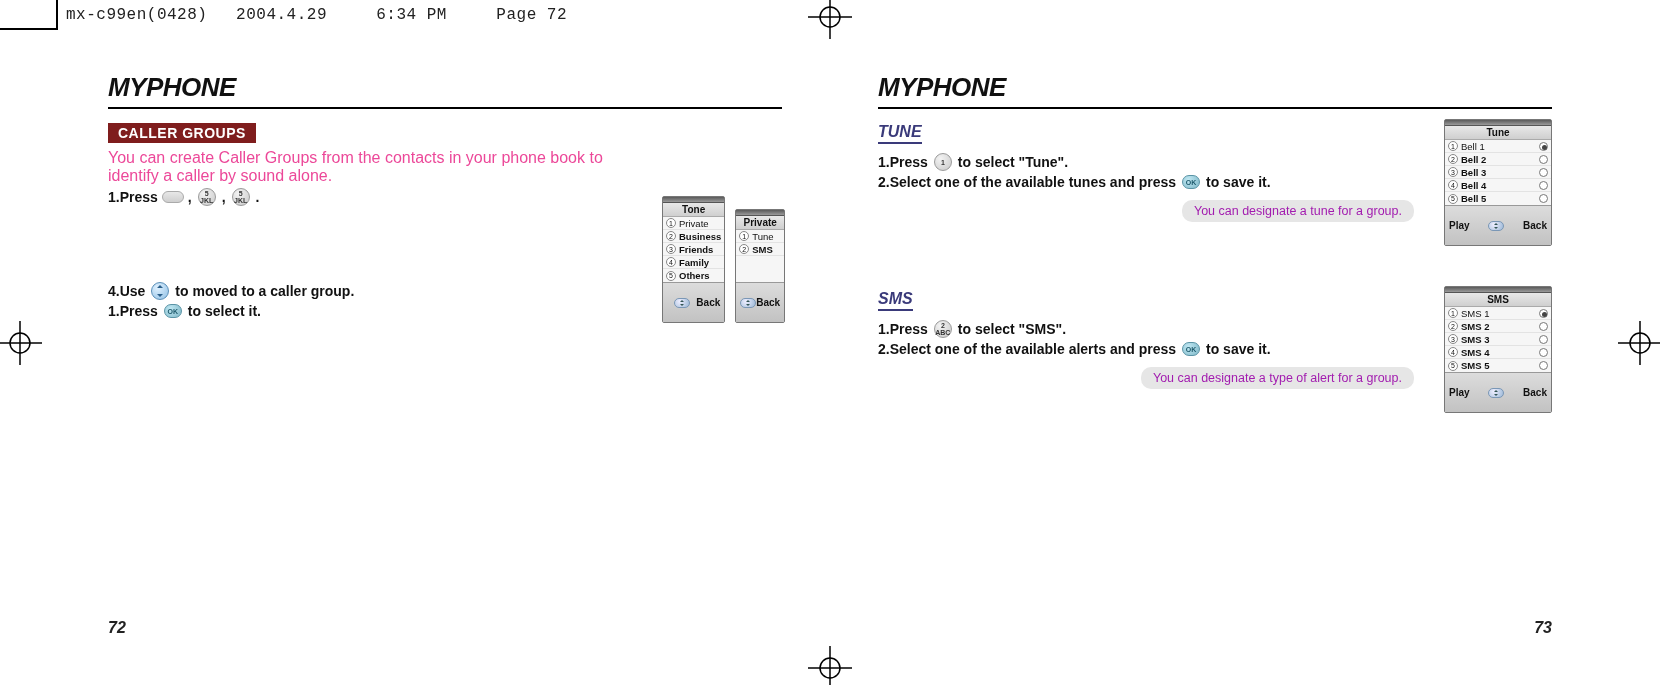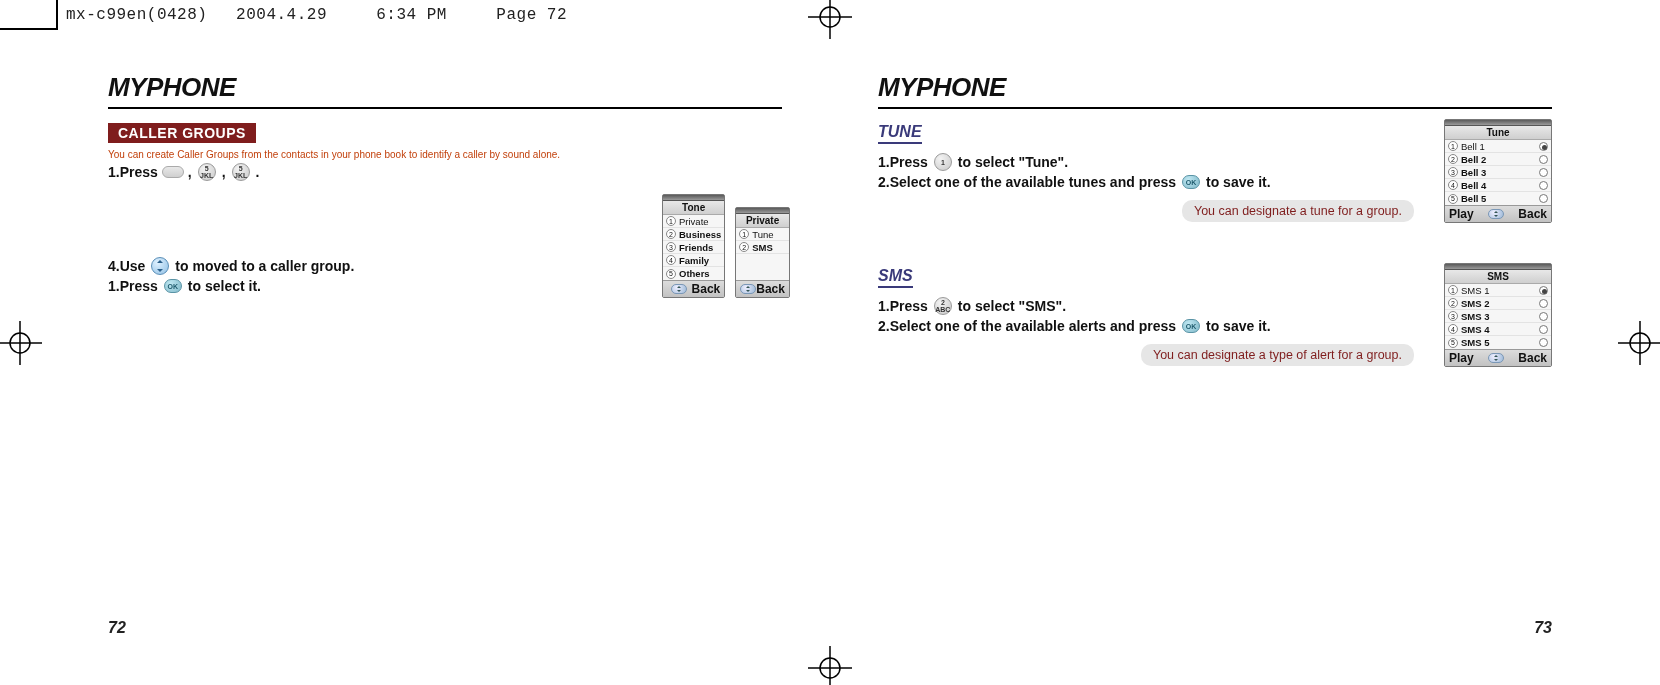--- a/index.html
+++ b/index.html
@@ -35,21 +35,21 @@
   .reg-right { right: -2px; }
 
   
   .pages { position: absolute; top: 30px; bottom: 30px; left: 60px; right: 60px; display: flex; }
   .page { position: relative; flex: 1; padding: 42px 48px 30px 48px; }
   .page-left { border-right: 0; }
   .page-title { font-size: 26px; font-style: italic; font-weight: 900; color: #111; letter-spacing: -0.5px; margin-bottom: 4px; }
   .title-rule { height: 2px; background: #000; margin-bottom: 10px; }
 
   .section-bar { display:inline-block; background:#7f1d1d; color:#fff; font-weight:700; font-size:14px; padding:2px 10px; margin: 4px 0 6px 0; letter-spacing:0.5px; }
-  .body-text { font-size: 10px; color:#c2410c; margin-bottom:4px; }
+  .body-text { font-size: 16px; color:#ec4899; margin-bottom:4px; }
   .step { font-size: 14px; font-weight:700; color:#111; margin: 4px 0; display:flex; align-items:flex-start; gap:4px; flex-wrap:wrap;}
   .icon-slot { display:inline-flex; align-items:center; justify-content:center; width:22px; height:16px; }
   .step .comma { font-weight:700; }
 
   
   .key-pill {
     display:inline-block; width:22px; height:12px; border-radius: 6px;
     background: linear-gradient(#e8e8e8,#cfcfcf);
     border:1px solid #aaa; position:relative;
   }
@@ -105,21 +105,21 @@
   .ps-label.bold { font-weight:700; }
   .ps-radio {
     width:9px;height:9px;border-radius:50%;border:1px solid #777;background:#fff;display:inline-block;
   }
   .ps-radio.sel::after{
     content:""; display:block; width:5px;height:5px;border-radius:50%;background:#444;margin:2px;
   }
   .phone-screen .ps-foot{
     display:flex; justify-content:space-between; align-items:center;
     background:linear-gradient(#dcdcdc,#c2c2c2); border-top:1px solid #999;
-    font-size:12px; font-weight:700; padding:1px 4px;
+    font-size:10px; font-weight:700; padding:14px 4px;
   }
   .ps-foot .mid {
     width:16px;height:10px;border-radius:5px;background:radial-gradient(circle at 35% 30%,#eef,#9bb8d6);
     border:1px solid #7a97b6; position:relative;
   }
   .ps-foot .mid::before,.ps-foot .mid::after{
     content:"";position:absolute;left:50%;transform:translateX(-50%);
     width:0;height:0;border-left:2px solid transparent;border-right:2px solid transparent;
   }
   .ps-foot .mid::before{top:1px;border-bottom:2px solid #355;}
@@ -128,21 +128,21 @@
   .left-col { display:flex; gap:20px; }
   .left-text { flex:1; }
   .left-shots { width:120px; display:flex; flex-direction:row; gap:10px; align-items:flex-end; }
 
   .sub-heading {
     font-style:italic; font-weight:900; font-size:16px; color:#3a3a7a;
     border-bottom:2px solid #3a3a7a; display:inline-block; padding-bottom:1px; margin:4px 0 6px 0;
   }
 
   .note-pill {
-    background:#e6e6e6; border-radius:10px; padding:4px 12px; font-size:12.5px; color:#7f1d1d;
+    background:#e6e6e6; border-radius:10px; padding:4px 12px; font-size:12.5px; color:#a21caf;
     display:inline-block; margin-top:6px;
   }
 
   .right-block { display:flex; gap:18px; align-items:flex-start; margin-bottom:40px;}
   .right-text { flex:1; }
   .right-shot { width:118px; display:flex; justify-content:flex-end; }
 
   .page-num-left { position:absolute; left:48px; bottom:18px; font-style:italic; font-weight:900; font-size:16px;}
   .page-num-right{ position:absolute; right:48px; bottom:18px; font-style:italic; font-weight:900; font-size:16px;}
 

